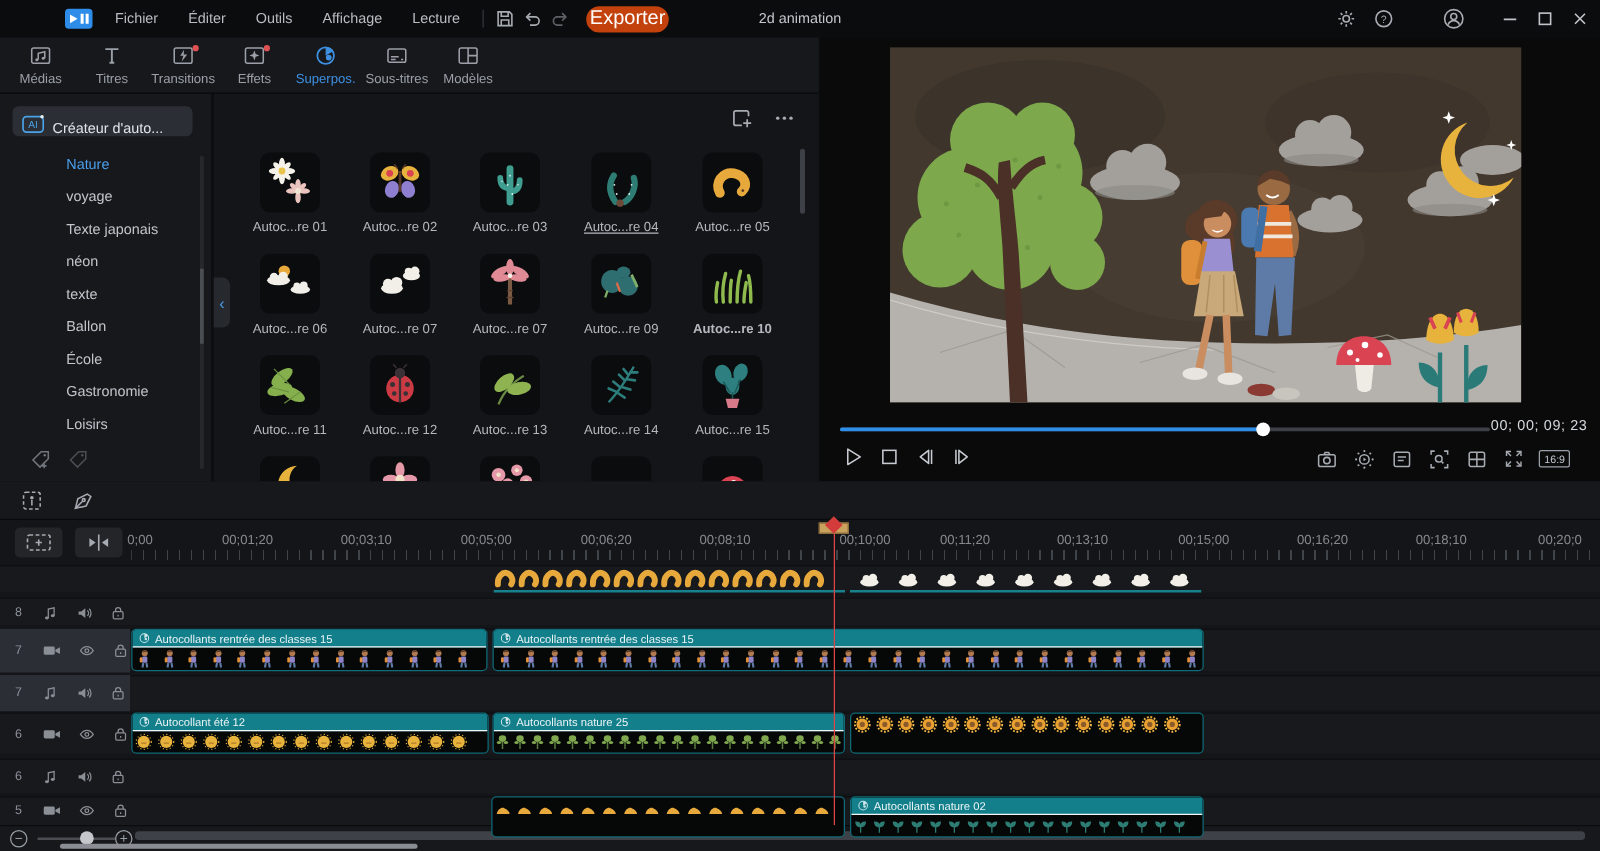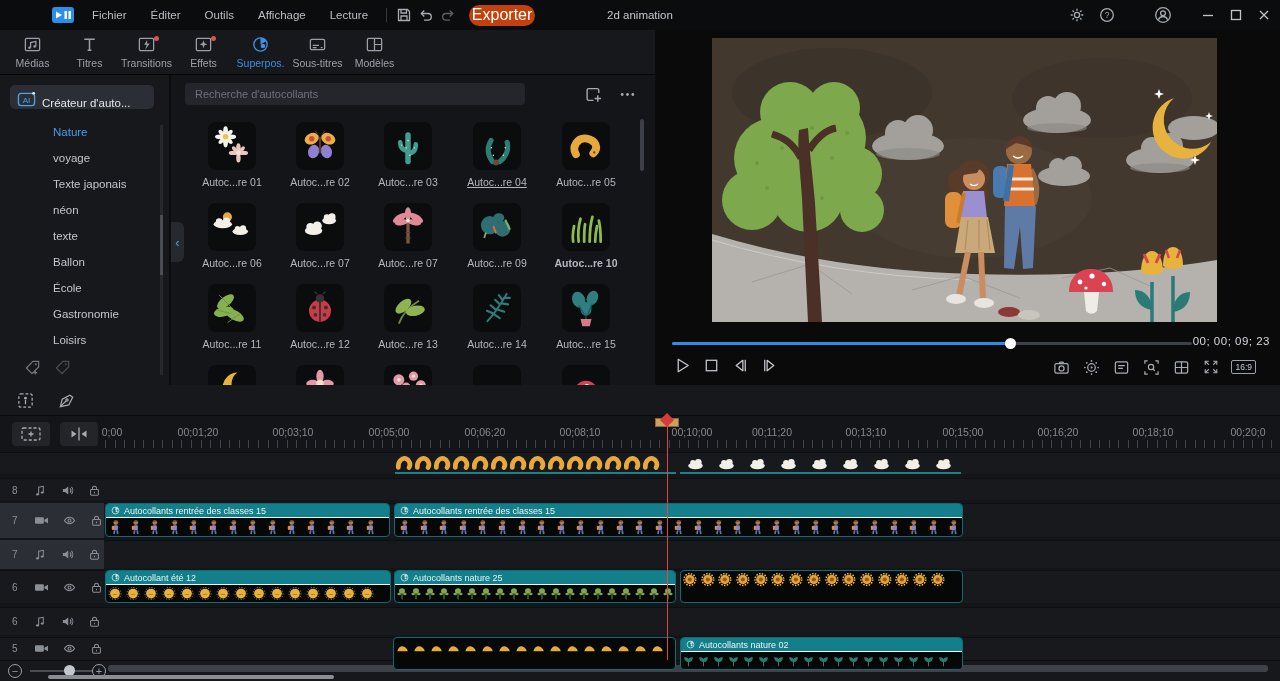--- a/index.html
+++ b/index.html
@@ -276,21 +276,20 @@
   <div class="tag-btn" style="left:54px">
       <svg viewBox="0 0 18 18" width="17" height="17" fill="none" stroke-width="1.3">
         <path d="M2.5 9.5l7-7h6v6l-7 7z" stroke="#4a4e54"></path>
         <circle cx="12.5" cy="5.5" r="1" fill="#4a4e54"></circle>
       </svg>
     </div>
 </div>
 <div id="collapse-handle">‹</div>
 
 <div id="library">
-  <input id="search-input" type="text" placeholder="Recherche d'autocollants" style="">
   <div class="lib-icon" style="left:414px">
       <svg viewBox="0 0 16 16" width="17" height="17" fill="none" stroke-width="1.3">
         <path d="M13 6.5V4a1.5 1.5 0 0 0-1.5-1.5h-8A1.5 1.5 0 0 0 2 4v8a1.5 1.5 0 0 0 1.5 1.5H8" stroke="#a7abb2"></path>
         <path d="M12 8.8v6M9 11.8h6" stroke="#a7abb2"></path>
       </svg>
     </div>
   <div class="lib-icon" style="left:448px">
       <svg viewBox="0 0 16 16" width="17" height="17" fill="none" stroke-width="1.3">
         <g fill="#a7abb2">
           <circle cx="3" cy="8" r="1.3"></circle>

